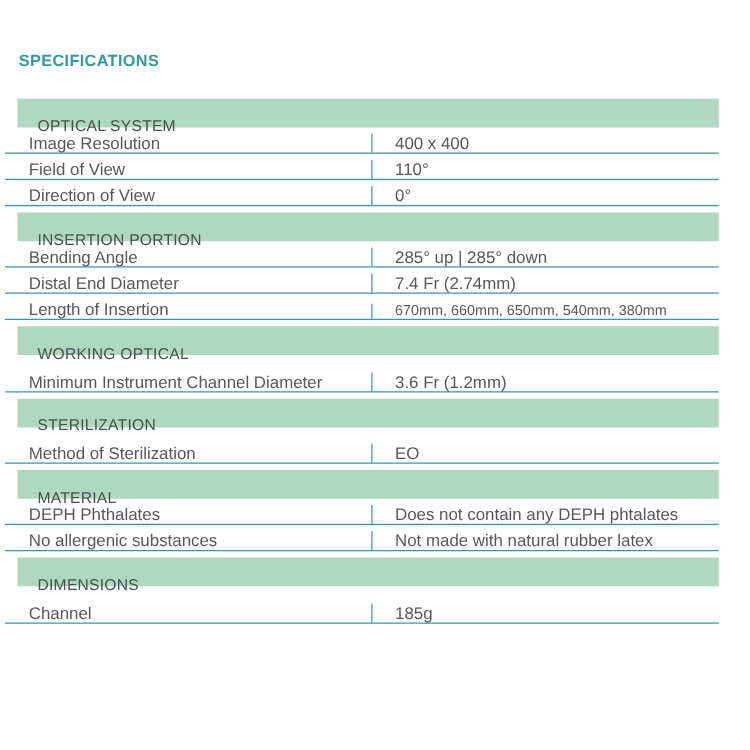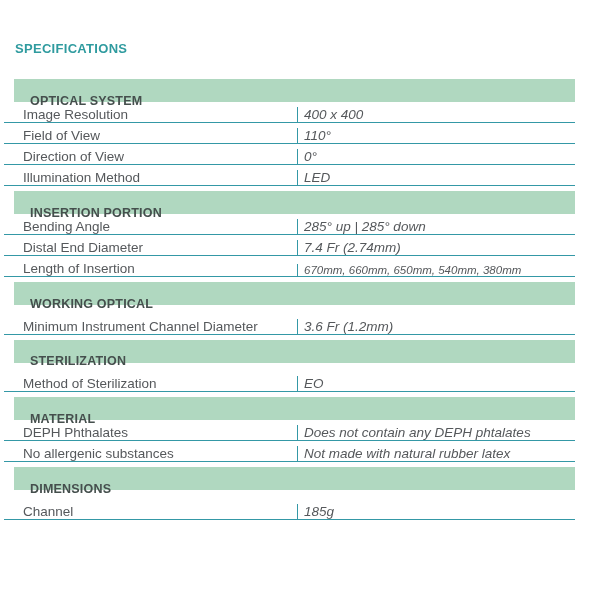--- a/index.html
+++ b/index.html
@@ -36,21 +36,21 @@
     height: 23px;
     margin-left: 10px;
     background: #B0D8C0;
     display: flex;
     align-items: center;
     padding-left: 16px;
     box-sizing: border-box;
   }
   .section-header-label {
     font-size: 12.5px;
-    font-weight: bold;
+    font-weight: normal;
     letter-spacing: 0.2px;
     color: #454F4D;
     margin-top: 20px;
   }
   .row {
     display: flex;
     align-items: flex-end;
     height: 20px;
     border-bottom: 1.5px solid #3498A6;
     font-size: 13.5px;
@@ -61,23 +61,22 @@
     display: flex;
     align-items: center;
     box-sizing: border-box;
   }
   .cell.label {
     width: 293px;
     padding-left: 19px;
   }
   .cell.value {
     flex: 1;
-    padding-left: 6px;
+    padding-left: 18px;
     border-left: 1.5px solid #3498A6;
-    font-style: italic;
   }
   .cell.value.small { font-size: 11.5px; }
 </style>
 </head>
 <body>
 
 <div class="page">
   <h1 class="title">SPECIFICATIONS</h1>
   <div class="spec-table" id="spec-table">
   <section class="section">
@@ -94,24 +93,20 @@
     <div class="cell label">Field of View</div>
     <div class="cell value">110°</div>
   </div>
 
   <div class="row">
     <div class="cell label">Direction of View</div>
     <div class="cell value">0°</div>
   </div>
 
 
-  <div class="row">
-    <div class="cell label">Illumination Method</div>
-    <div class="cell value">LED</div>
-  </div>
 </div>
   </section>
 
   <section class="section">
     <div class="section-header">
       <span class="section-header-label">INSERTION PORTION</span>
     </div>
     <div class="rows">
   <div class="row">
     <div class="cell label">Bending Angle</div>

